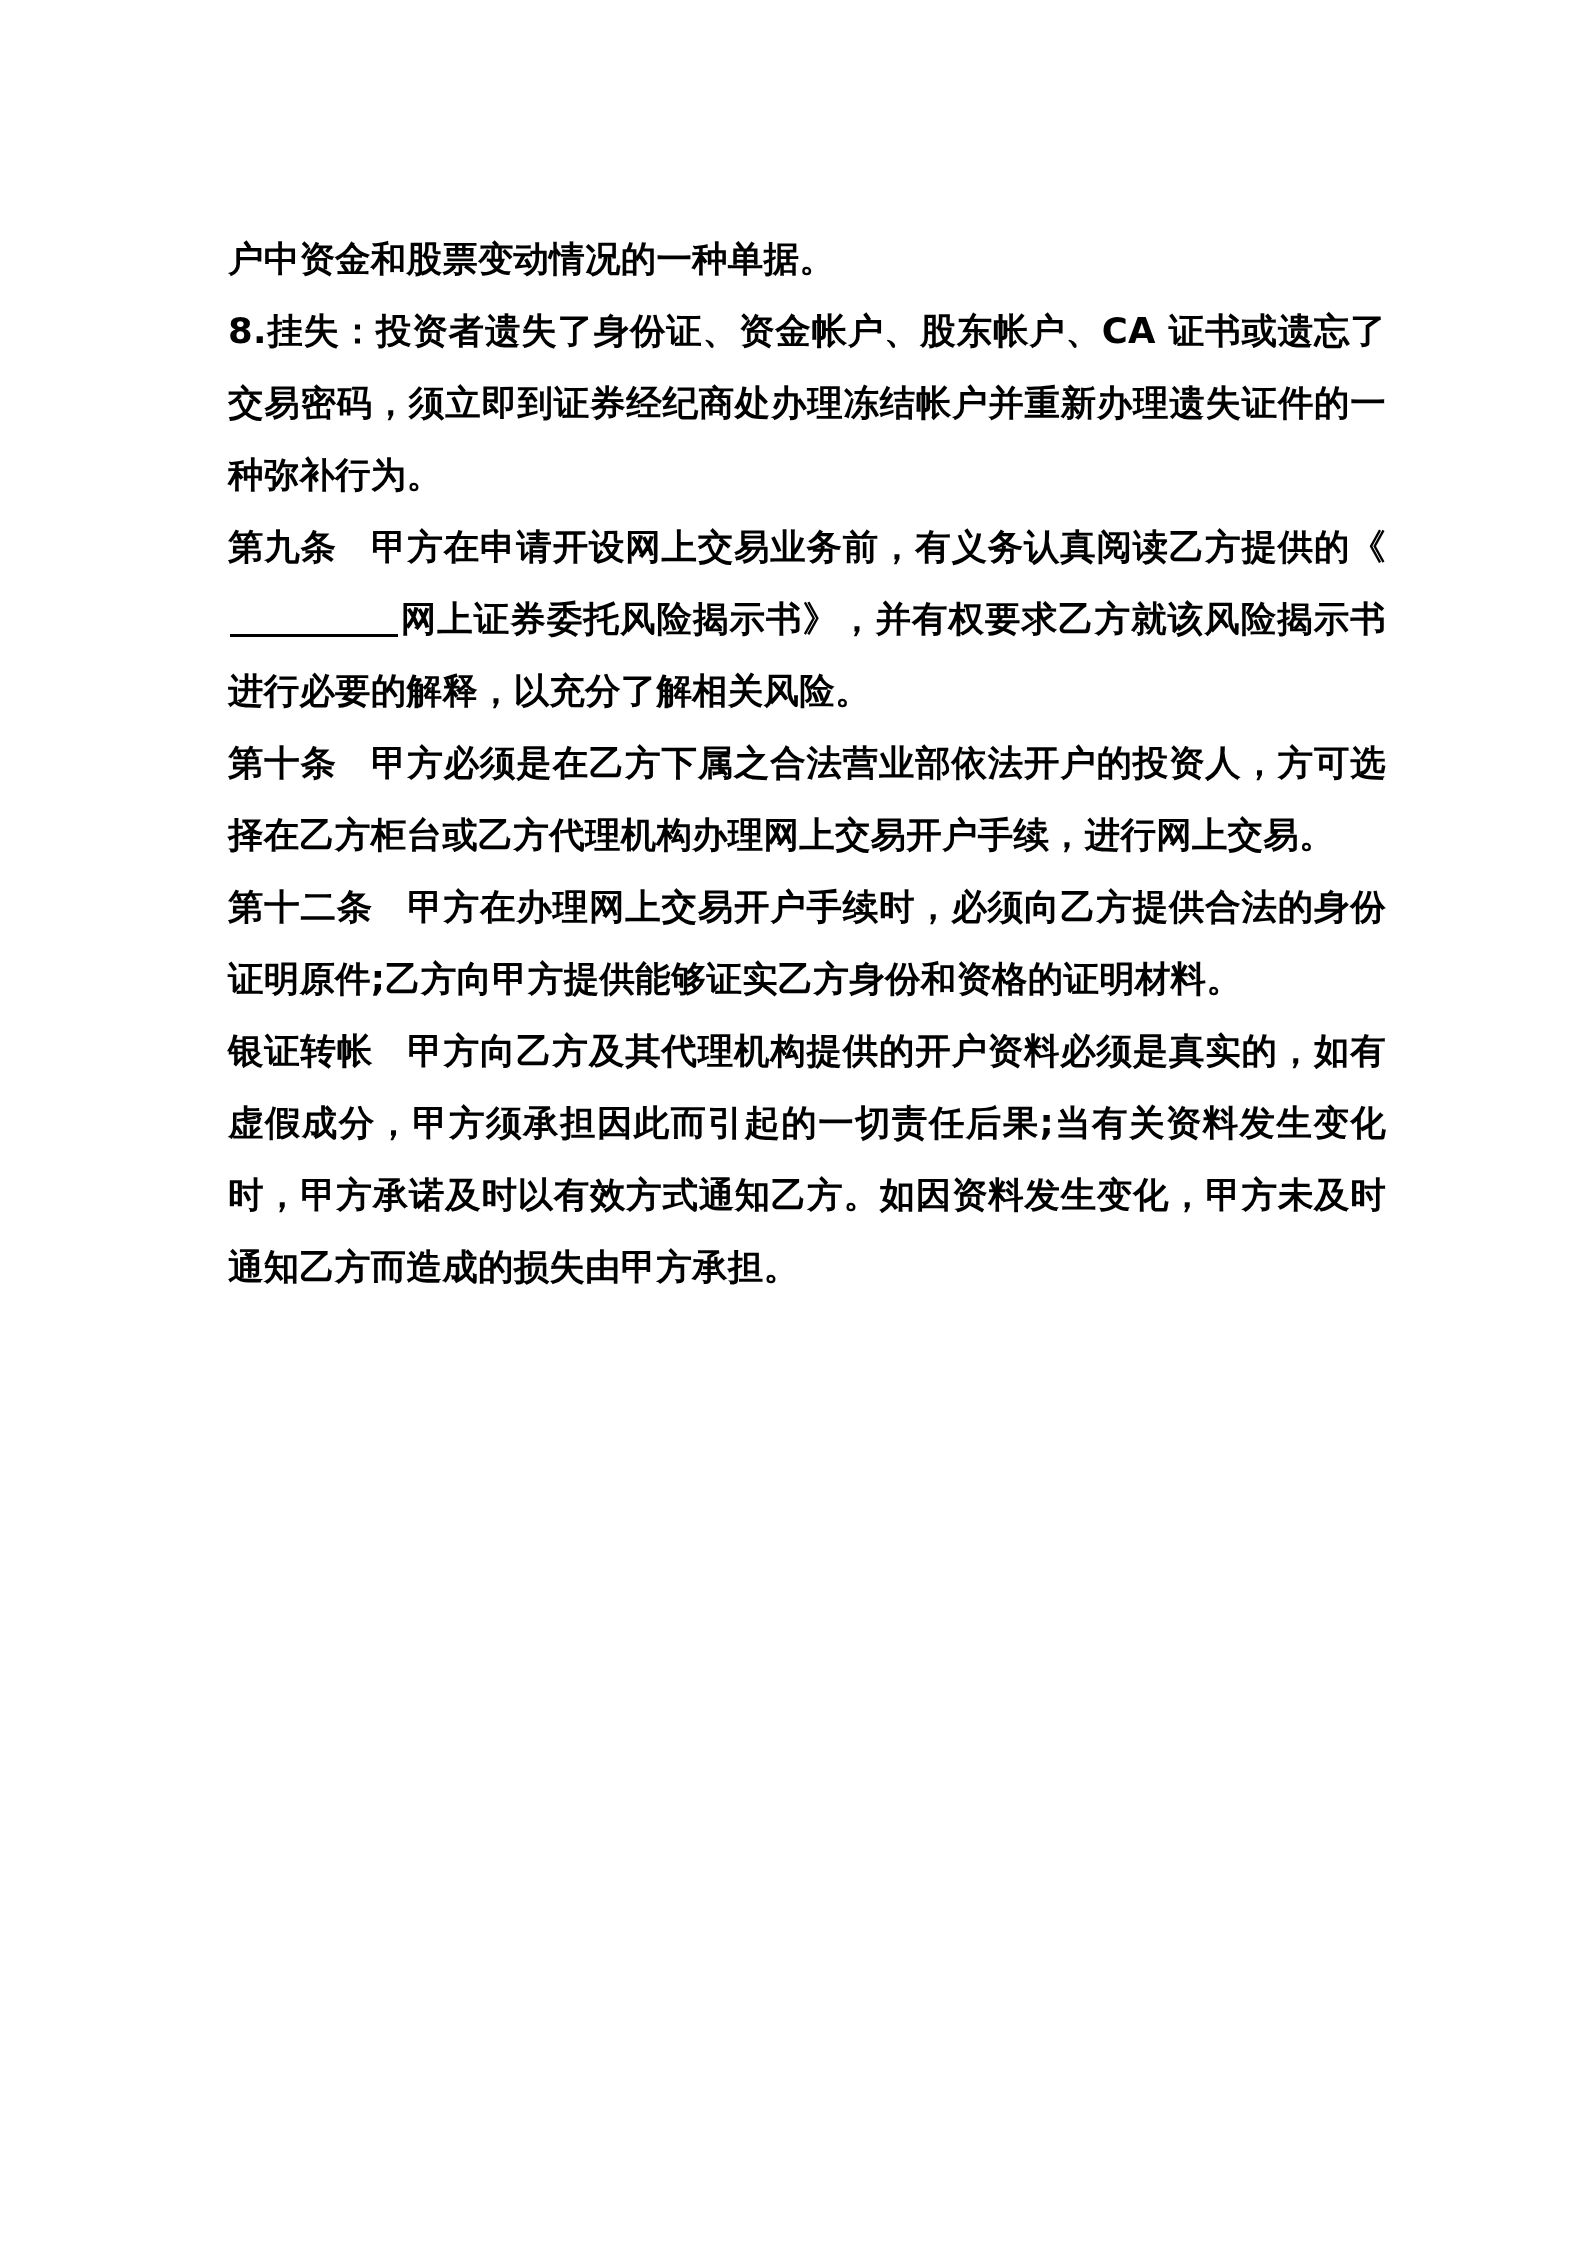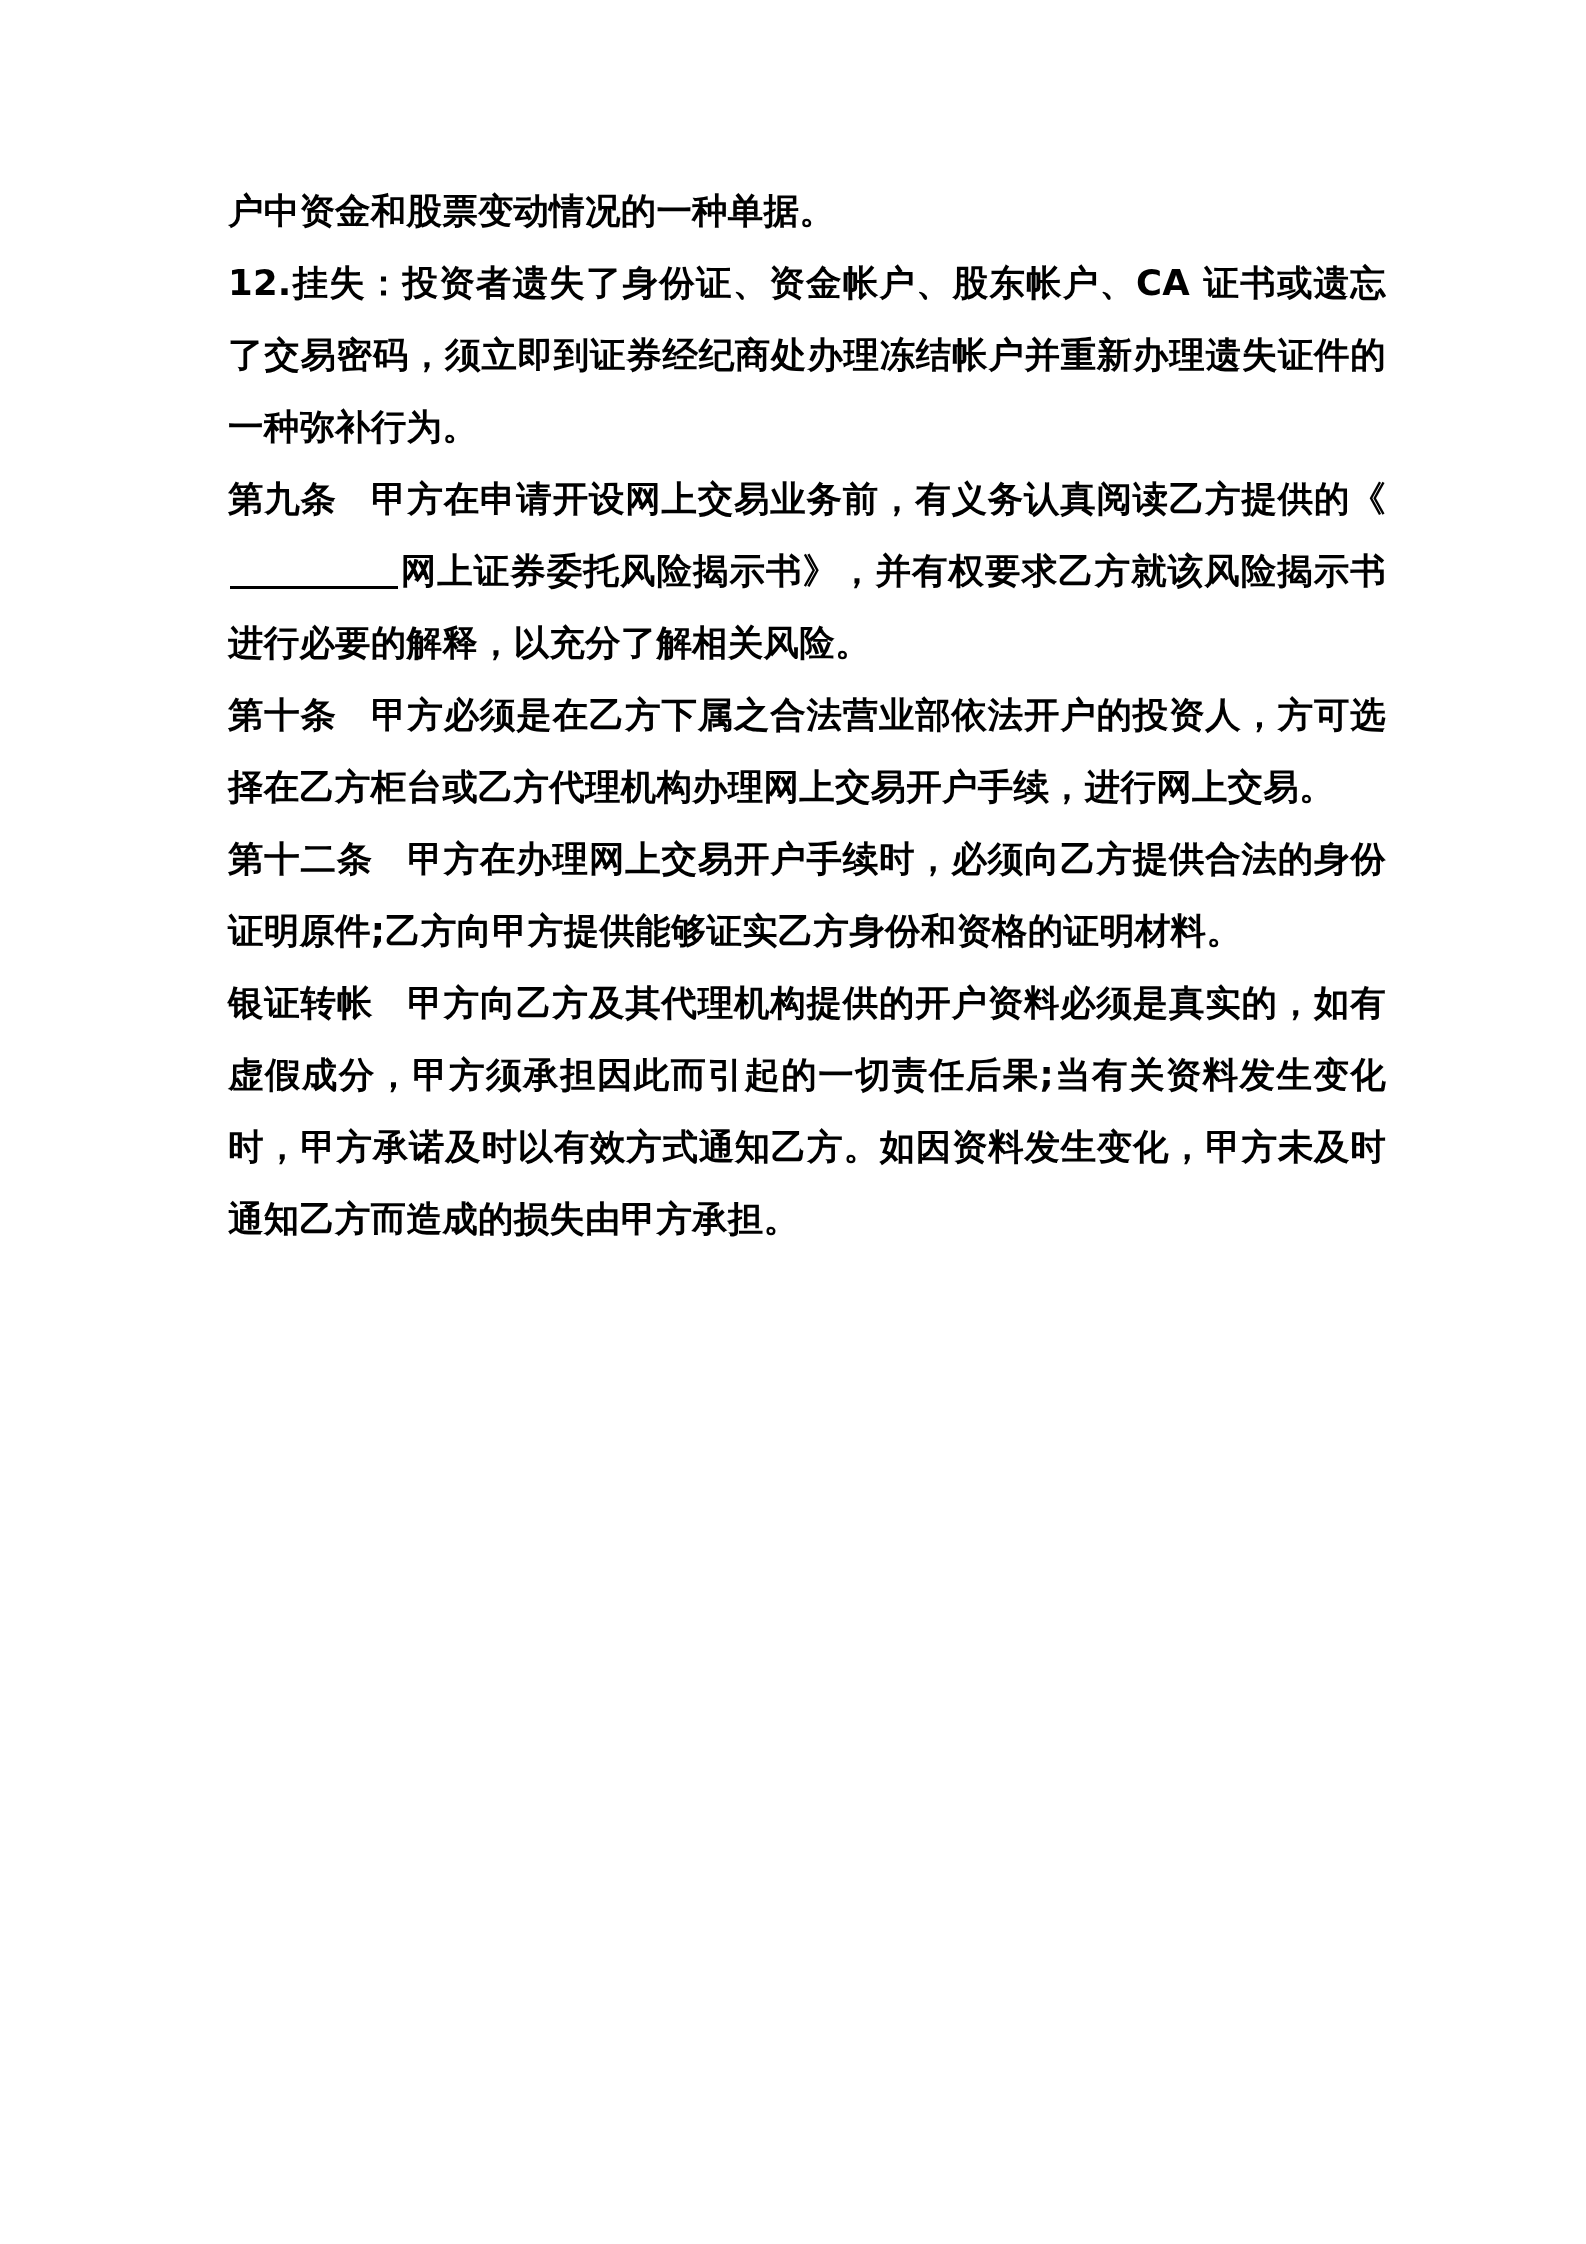--- a/index.html
+++ b/index.html
@@ -13,20 +13,21 @@
     font-family: "DejaVu Sans", "Liberation Sans", sans-serif;
     color: #000000;
     overflow: hidden;
   }
   .page {
     position: relative;
     width: 1586px;
     height: 1632px;
     box-sizing: border-box;
     padding: 175px 200px 13px 228px;
+    margin-top: 48px;
   }
   .doc-body {
     font-size: 35.5px;
     line-height: 72px;
     font-weight: 700;
     letter-spacing: 0.2px;
     text-align: justify;
     text-justify: inter-character;
   }
   p.para {
@@ -49,21 +50,21 @@
 </style>
 </head>
 <body>
 
 <div class="page">
   <div class="doc-body">
 
     <p class="para">户中资金和股票变动情况的一种单据。</p>
 
 
-    <p class="para">12.挂失：投资者遗失了身份证、资金帐户、股东帐户、CA 证书或遗忘了交易密码，须立即到证券经纪商处办理冻结帐户并重新办理遗失证件的一种弥补行为。</p>
+    <p class="para">8.挂失：投资者遗失了身份证、资金帐户、股东帐户、CA 证书或遗忘了交易密码，须立即到证券经纪商处办理冻结帐户并重新办理遗失证件的一种弥补行为。</p>
 
     <p class="para"><span>第九条</span><span class="gap-wide"></span><span>甲方在申请开设网上交易业务前，有义务认真阅读乙方提供的《</span><span class="blank-line"></span><span>网上证券委托风险揭示书》，并有权要求乙方就该风险揭示书进行必要的解释，以充分了解相关风险。</span></p>
 
     <p class="para"><span>第十条</span><span class="gap-wide"></span><span>甲方必须是在乙方下属之合法营业部依法开户的投资人，方可选择在乙方柜台或乙方代理机构办理网上交易开户手续，进行网上交易。</span></p>
 
     <p class="para"><span>第十二条</span><span class="gap-wide"></span><span>甲方在办理网上交易开户手续时，必须向乙方提供合法的身份证明原件;乙方向甲方提供能够证实乙方身份和资格的证明材料。</span></p>
 
 
     <p class="para"><span>银证转帐</span><span class="gap-wide"></span><span>甲方向乙方及其代理机构提供的开户资料必须是真实的，如有虚假成分，甲方须承担因此而引起的一切责任后果;当有关资料发生变化时，甲方承诺及时以有效方式通知乙方。如因资料发生变化，甲方未及时通知乙方而造成的损失由甲方承担。</span></p>
 

